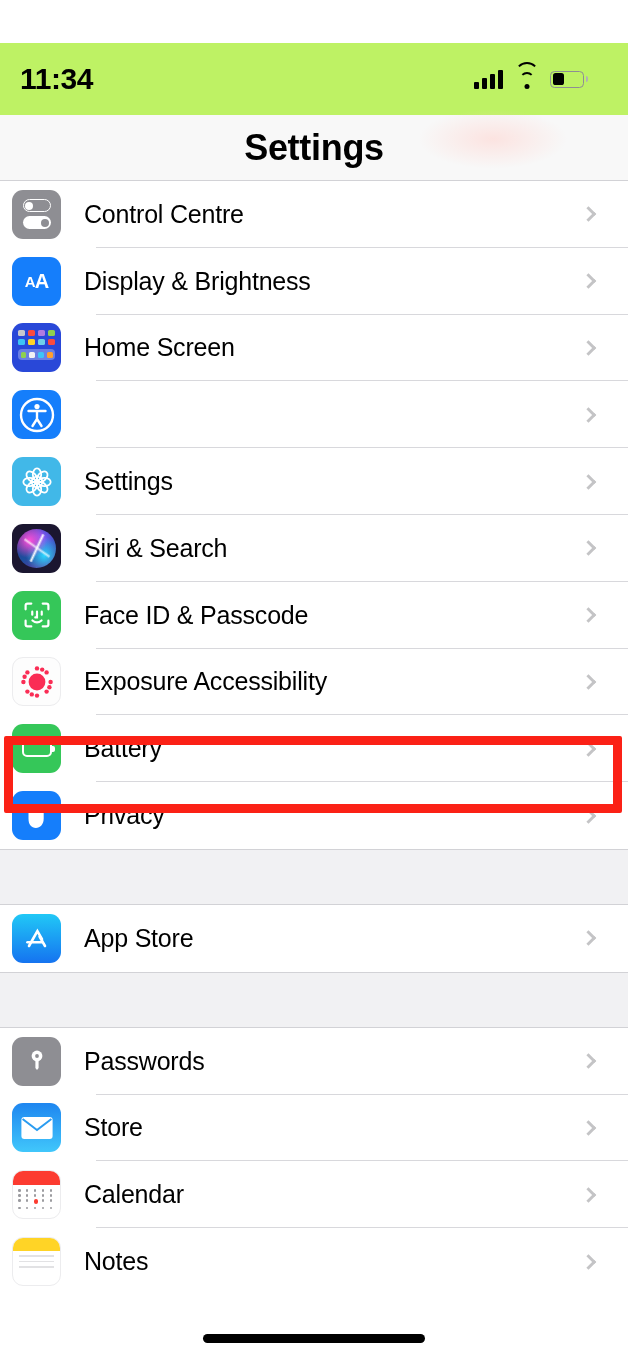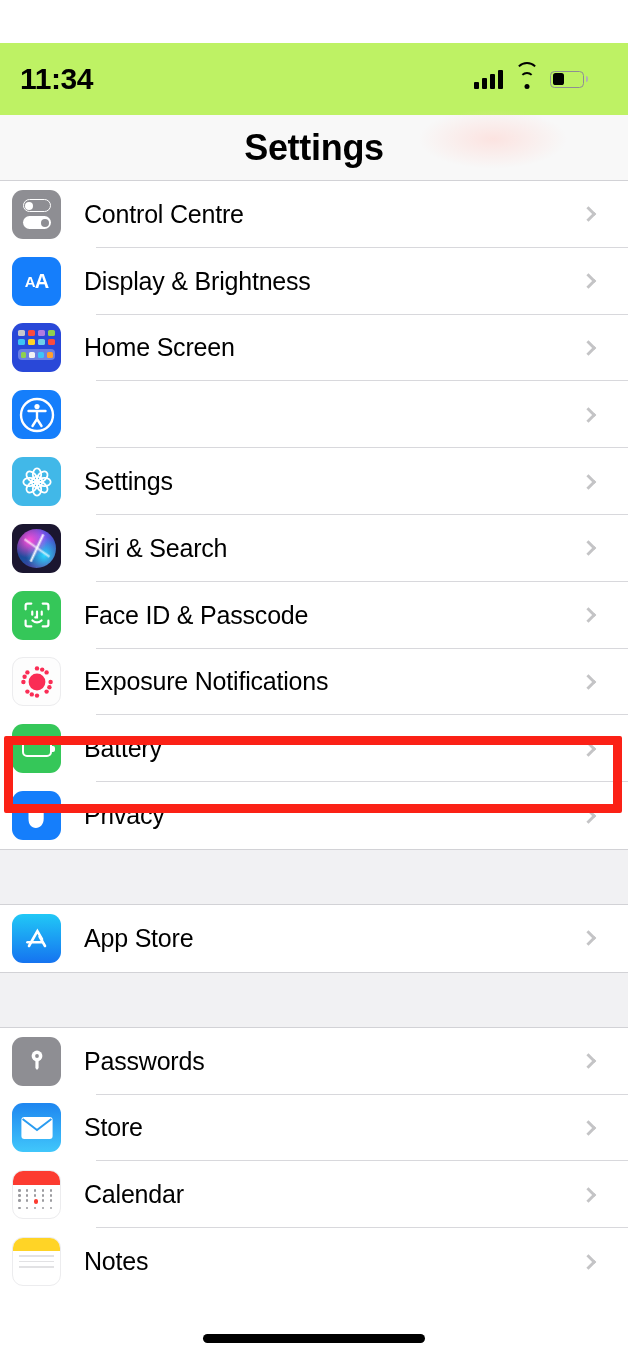--- a/index.html
+++ b/index.html
@@ -387,21 +387,21 @@
               <circle cx="12.4" cy="31.6" r="2.2"></circle>
             <circle cx="8.4" cy="22" r="2.2"></circle>
               <circle cx="12.4" cy="12.4" r="2.2"></circle>
             <circle cx="27.2" cy="9.6" r="2.2"></circle>
               <circle cx="34.4" cy="27.2" r="2.2"></circle>
             <circle cx="16.8" cy="34.4" r="2.2"></circle>
               <circle cx="9.6" cy="16.8" r="2.2"></circle>
           </g>
         </svg>
       </div>
-      <div class="label">Exposure Notifications</div>
+      <div class="label">Exposure Accessibility</div>
       <div class="chev"></div>
       <div class="sep"></div>
     </div>
 
     <div class="row">
       <div class="ic ic-batt">
         <div class="b"></div>
       </div>
       <div class="label">Battery</div>
       <div class="chev"></div>

